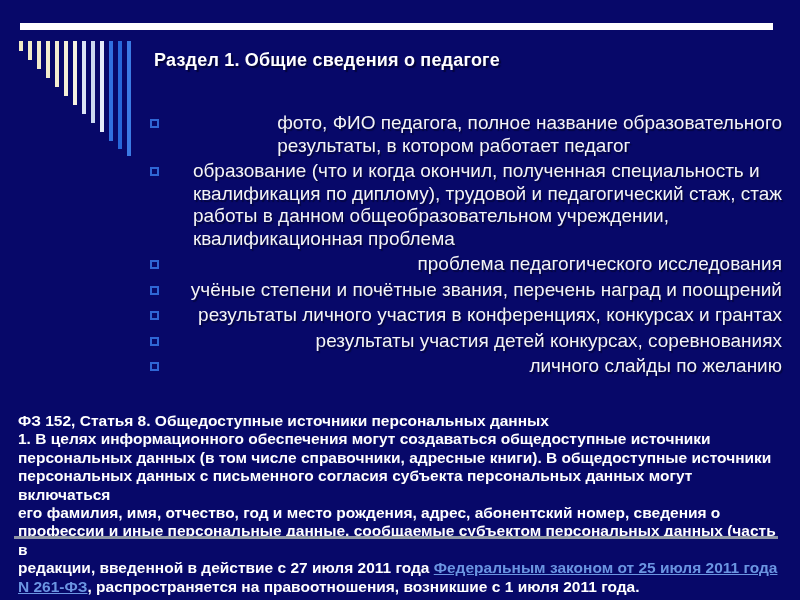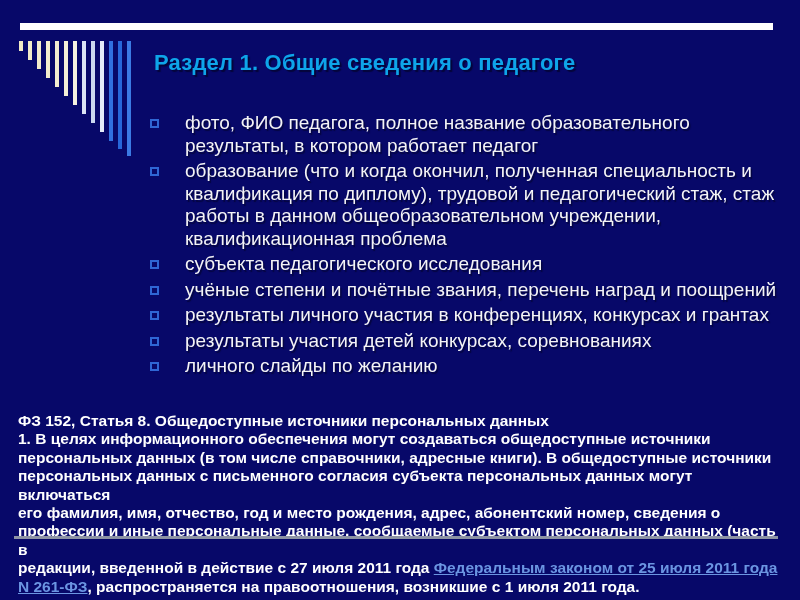--- a/index.html
+++ b/index.html
@@ -37,30 +37,30 @@
   .bar:nth-child(8){background:#dbe4f5;}
   .bar:nth-child(9){background:#cbd8f0;}
   .bar:nth-child(10){background:#e4ebf8;}
   .bar:nth-child(11){background:#3170e0;}
   .bar:nth-child(12){background:#2767da;}
   .bar:nth-child(13){background:#3b7ae4;}
 
   .title {
     position: absolute; left: 154px; top: 50px;
     width: 620px;
-    color: #0ea5e9; font-size: 22px; font-weight: bold;
+    color: #ffffff; font-size: 18px; font-weight: bold;
     letter-spacing: 0.2px;
     text-shadow: 2px 2px 1px rgba(0,0,0,0.45);
   }
 
   ul.bullets {
     position: absolute; left: 150px; top: 112px;
     width: 632px; margin: 0; padding: 0; list-style: none;
   }
-  li.bullet { display: flex; margin: 0 0 3px 0; }
+  li.bullet { display: flex; margin: 0 0 3px 0; justify-content: space-between; }
   .sq {
     flex: 0 0 auto;
     width: 5px; height: 5px;
     border: 2px solid #2f66d4;
     margin: 7px 26px 0 0;
   }
   .bl {
     color: #f4f4f6; font-size: 19px; line-height: 22.5px;
     text-shadow: 1.5px 1.5px 1px rgba(0,0,0,0.4);
   }
@@ -118,21 +118,21 @@
       <div class="bl">
         <div>образование (что и когда окончил, полученная специальность и</div>
         <div>квалификация по диплому), трудовой и педагогический стаж, стаж</div>
         <div>работы в данном общеобразовательном учреждении,</div>
         <div>квалификационная проблема</div>
       </div>
     </li>
     <li class="bullet">
       <span class="sq"></span>
       <div class="bl">
-        <div>субъекта педагогического исследования</div>
+        <div>проблема педагогического исследования</div>
       </div>
     </li>
     <li class="bullet">
       <span class="sq"></span>
       <div class="bl">
         <div>учёные степени и почётные звания, перечень наград и поощрений</div>
       </div>
     </li>
     <li class="bullet">
       <span class="sq"></span>

